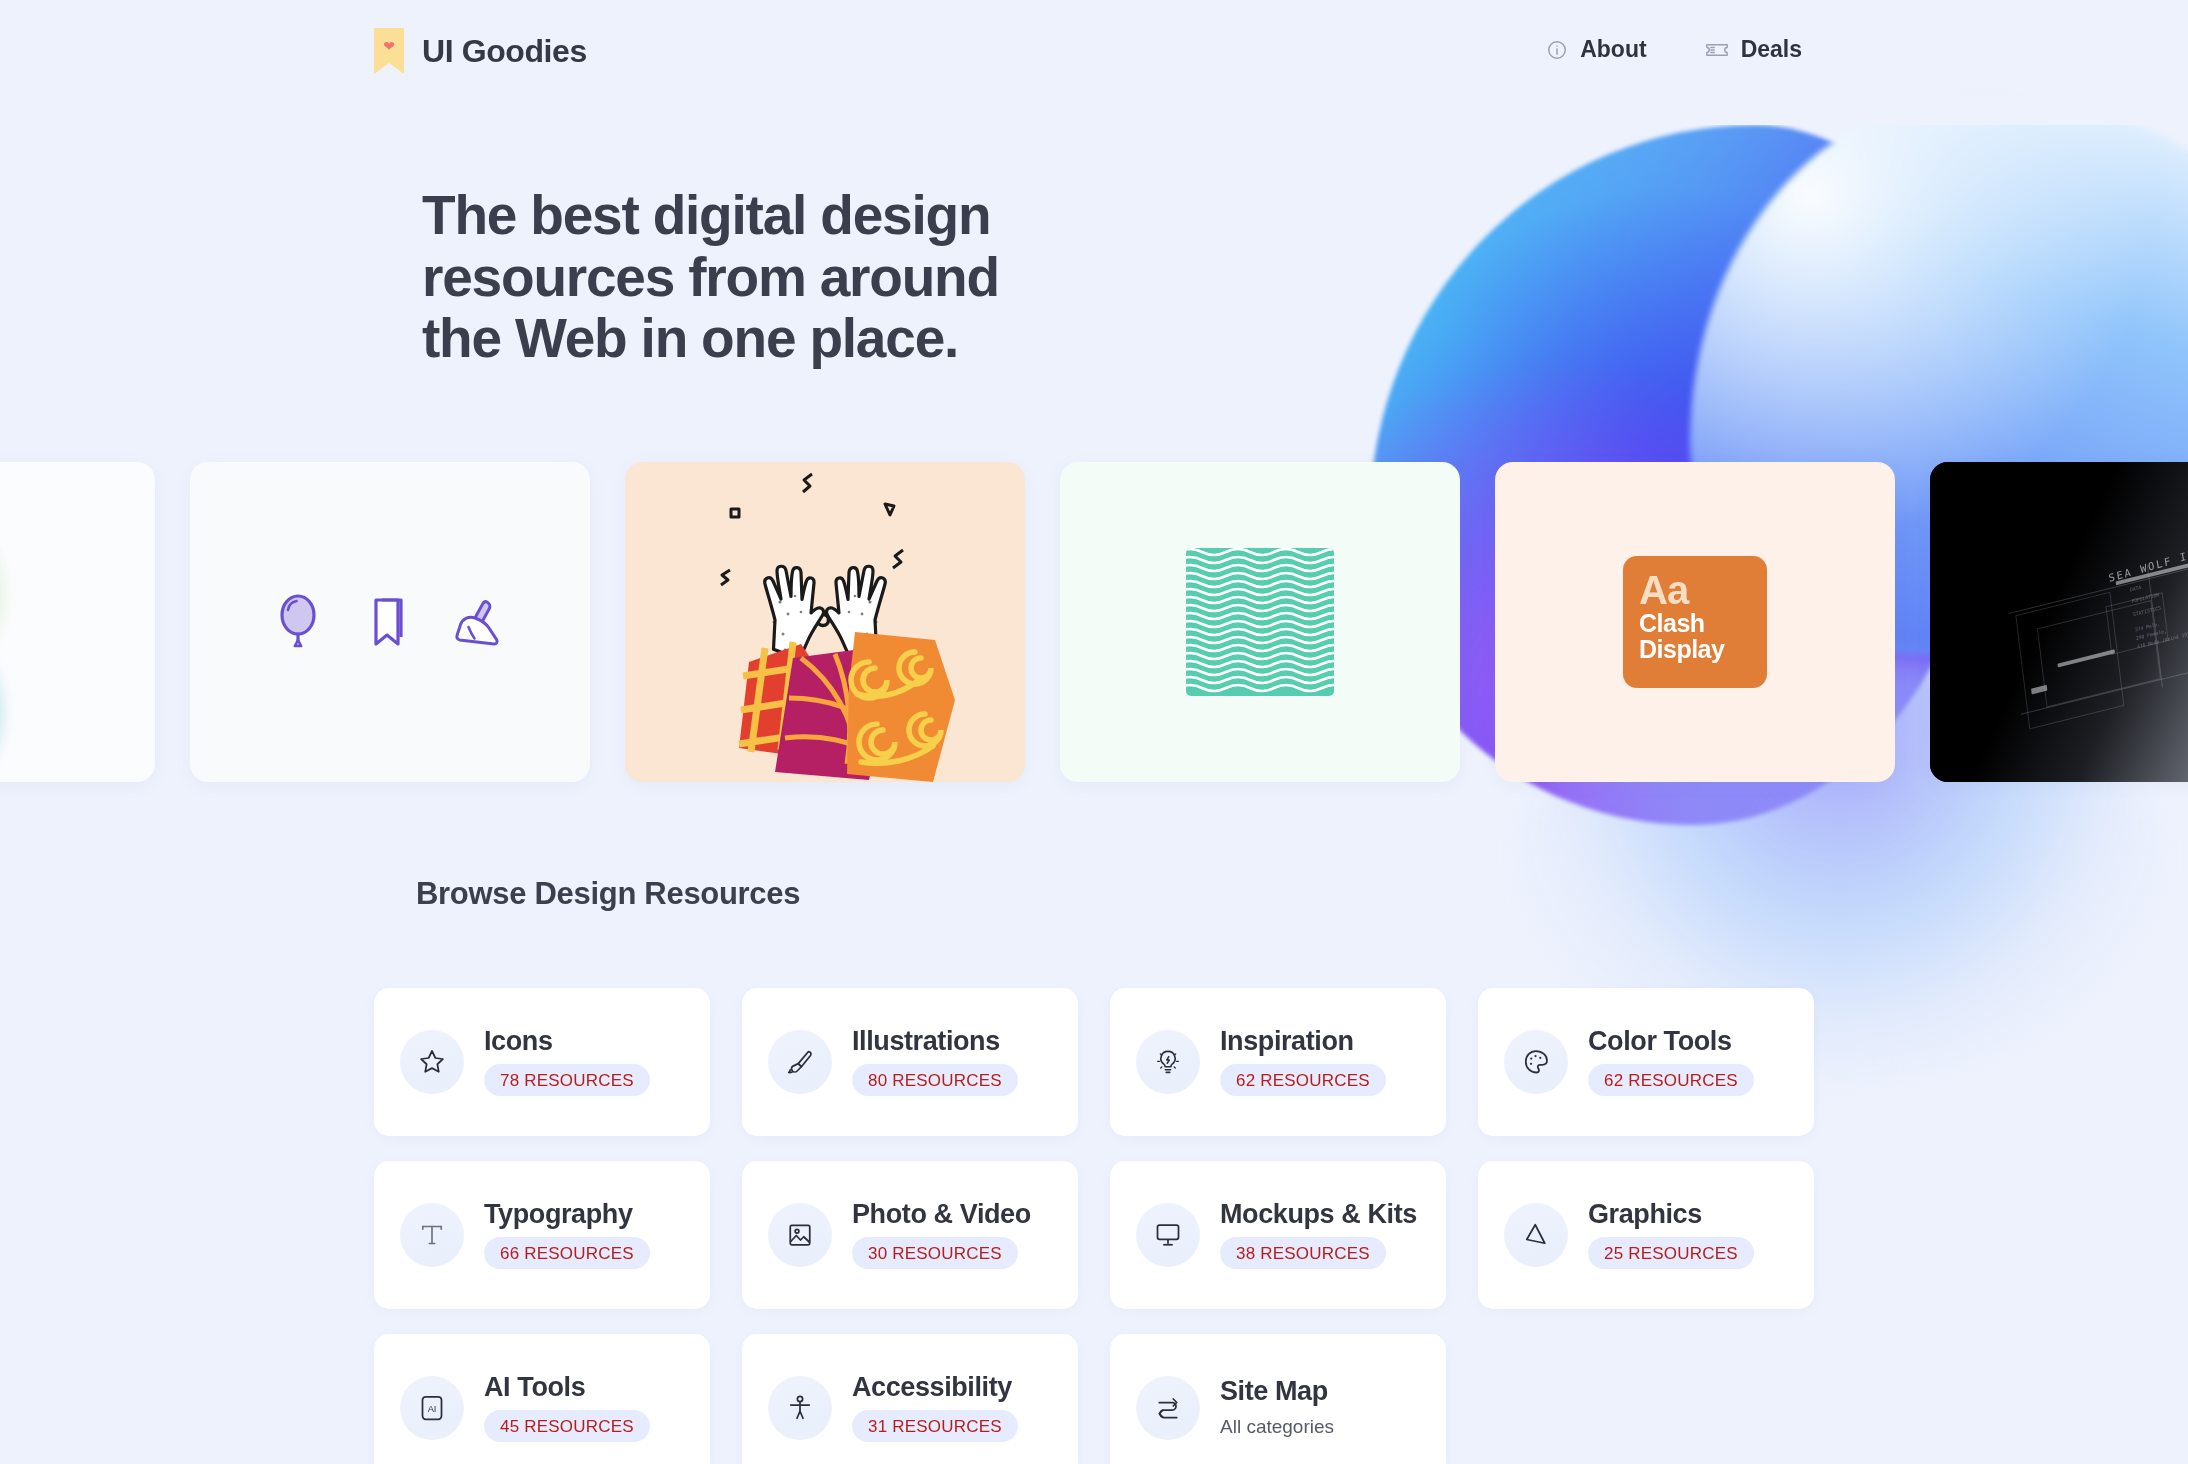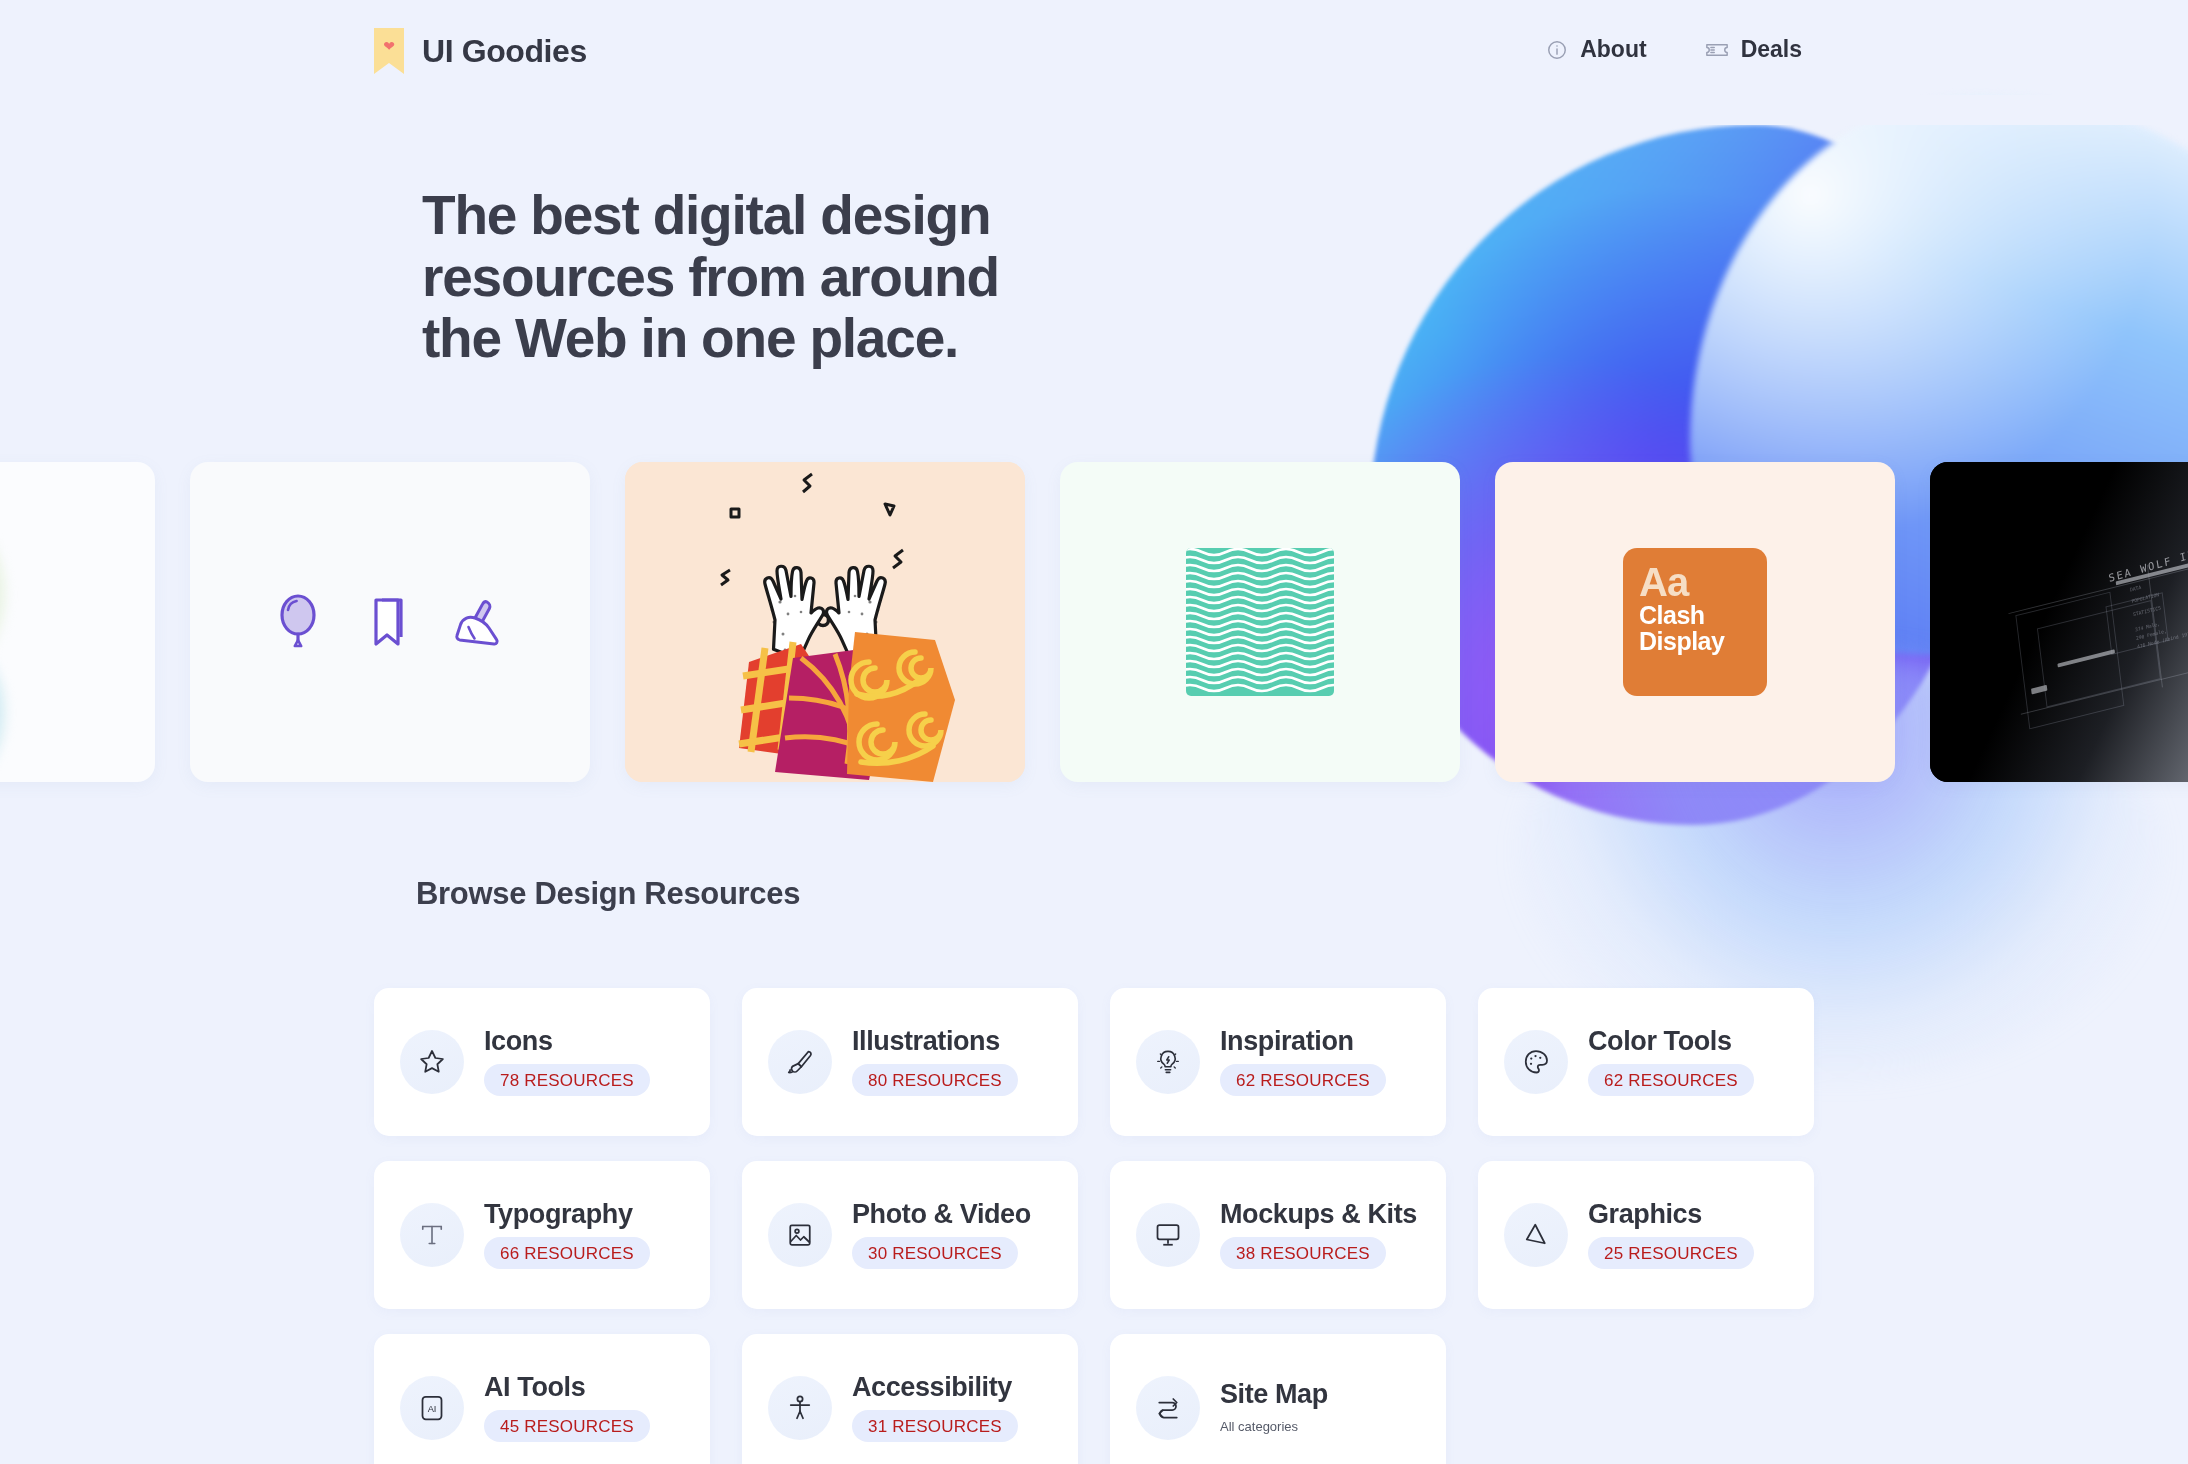--- a/index.html
+++ b/index.html
@@ -205,21 +205,21 @@
     width: 148px; height: 148px;
     border-radius: 5px;
     overflow: hidden;
   }
 
   
   .type-tile {
     position: absolute;
     left: 50%; top: 50%;
     transform: translate(-50%,-50%);
-    width: 144px; height: 148px;
+    width: 144px; height: 132px;
     border-radius: 14px;
     background: #e07d36;
     padding: 14px 16px;
   }
   .type-aa {
     font-size: 40px;
     font-weight: bold;
     color: #f6dec5;
     line-height: 1;
     letter-spacing: -1px;
@@ -336,21 +336,21 @@
     background: #e6ecfd;
     color: #b91c1c;
     font-size: 17px;
     font-weight: normal;
     letter-spacing: 0.2px;
     padding: 8px 16px 7px;
     border-radius: 20px;
     line-height: 1;
   }
   .cat-sub {
-    font-size: 13px;
+    font-size: 19px;
     color: #555a68;
     line-height: 1;
     padding: 3px 0;
   }
 </style>
 </head>
 <body>
 
 <div id="page">
 

